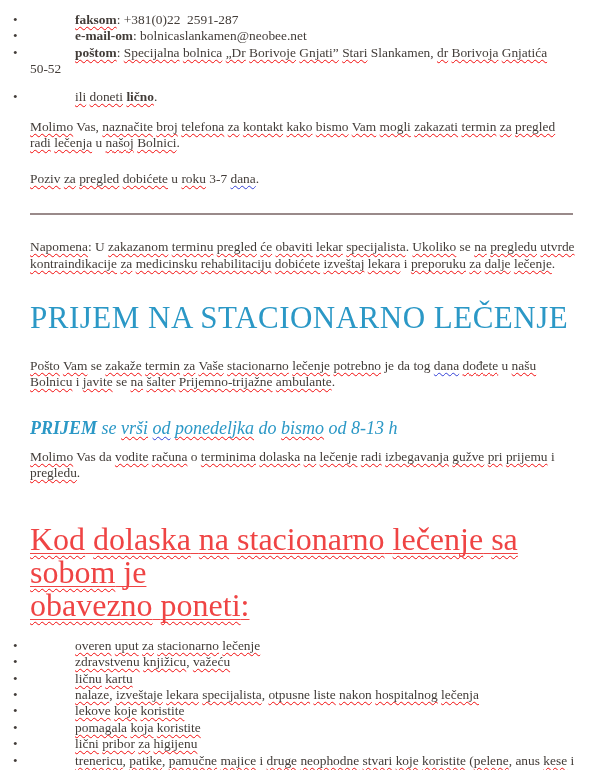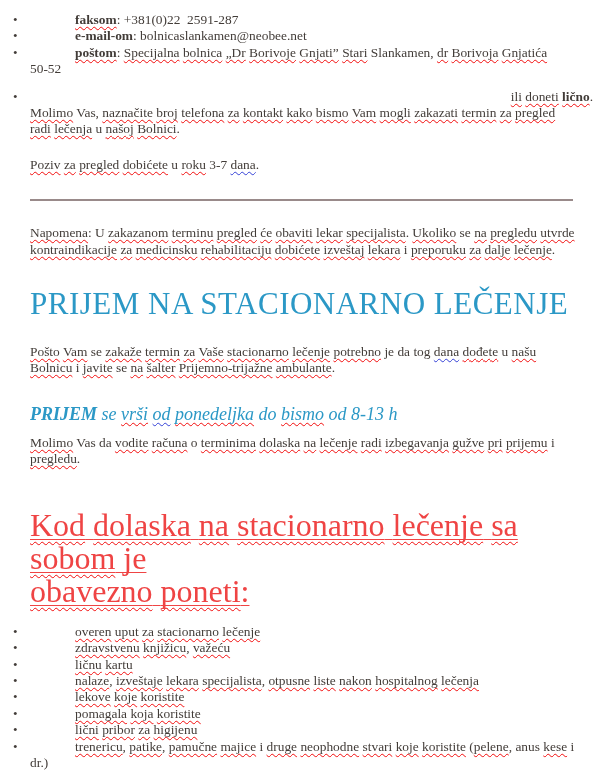--- a/index.html
+++ b/index.html
@@ -22,23 +22,23 @@
   }
   ul.bullets { list-style:none; margin:0; padding:0 10px 0 0; }
   ul.bullets li {
     position:relative; padding-left:30px; text-indent:45px;
     font-size:13.4px; line-height:16.4px;
   }
   ul.bullets li::before {
     content:"\2022"; position:absolute; left:13px; top:0;
     text-indent:0; font-size:13px; color:#423c38;
   }
-  .contact li:last-child { margin-top:11px;text-align:right; }
+  .contact li:last-child { margin-top:11px; }
   p.body { font-size:13.4px; line-height:16.4px; margin:0 28px 0 30px; }
-  #p-phone   { }
+  #p-phone   { margin-top:14px; }
   #p-call    { margin-top:19px; }
   hr.rule { border:none; height:2px; background:#998a8a; margin:26px 30px 0 30px; }
   #p-napomena { margin-top:24px; }
   h1.h1 {
     margin:28px 0 9px 30px; font-size:31px; line-height:36px; font-weight:normal;
     color:#2b98c6; white-space:nowrap; letter-spacing:0.5px;
   }
   #p-posto { margin-top:22px; }
   .prijem-line {
     margin:26px 28px 0 30px; font-size:18px; line-height:22px;

